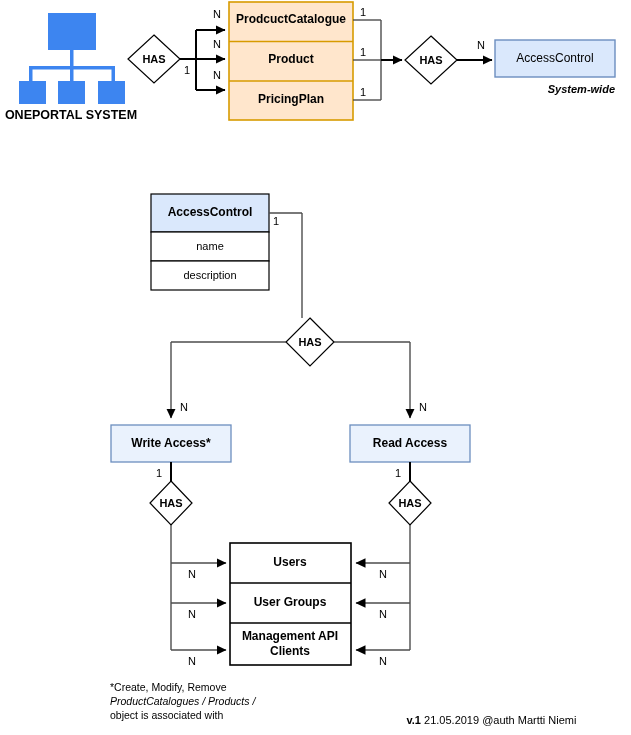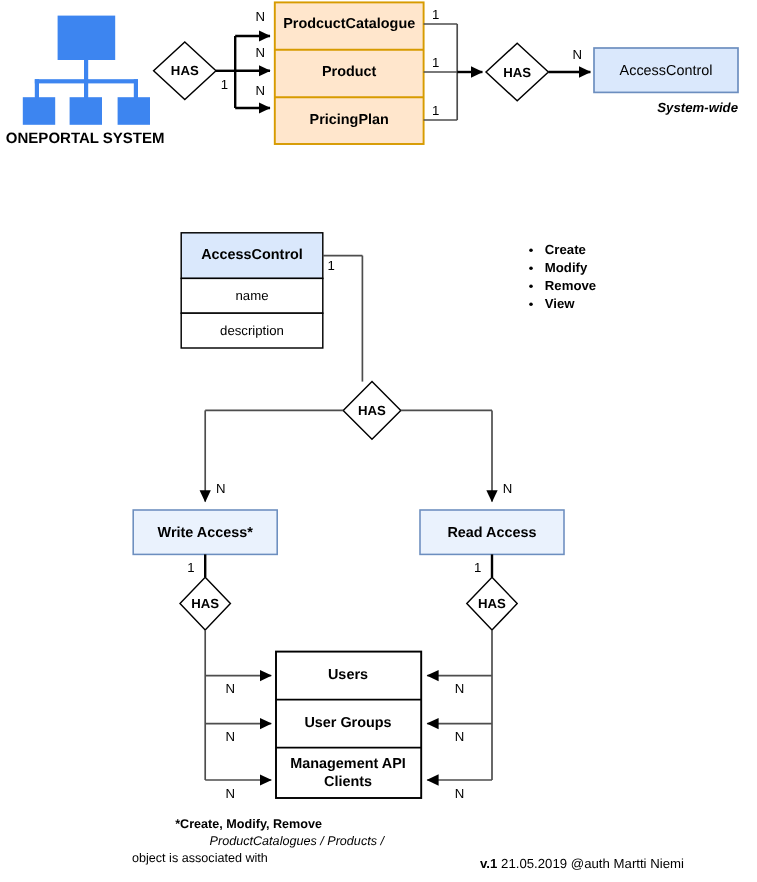--- a/index.html
+++ b/index.html
@@ -102,27 +102,27 @@
     font-weight: bold;
   }
   #rights-list li { margin: 0; padding: 0; line-height: 1.36; }
   #footnote {
     left: 110px;
     top: 680px;
     width: 210px;
     font-size: 10.5px;
     line-height: 1.35;
   }
-  #footnote .l1 { font-weight: bold; margin-left: 36px; }
-  #footnote .it { font-style: italic; text-align: right; }
+  #footnote .l1 { font-weight: normal; }
+  #footnote .it { font-style: italic; }
   #version {
-    left: 400px;
+    left: 384px;
     top: 713px;
     width: 215px;
-    text-align: left;
+    text-align: center;
     font-size: 11px;
     color: #000000;
   }
   #version b { font-weight: bold; }
 </style>
 </head>
 <body>
 
 <svg id="diagram" viewBox="0 0 631 735">
 
@@ -277,26 +277,20 @@
     <line x1="230" y1="623" x2="351" y2="623" stroke="#000000" stroke-width="1.6"></line>
     <text class="ent-label" x="290" y="563">Users</text>
     <text class="ent-label" x="290" y="603">User Groups</text>
     <text class="ent-label" x="290" y="637">Management API</text>
     <text class="ent-label" x="290" y="652">Clients</text>
   </g>
 
 </svg>
 
 <div class="note" id="rights-note">
-  <ul id="rights-list">
-    <li>Create</li>
-    <li>Modify</li>
-    <li>Remove</li>
-    <li>View</li>
-  </ul>
 </div>
 
 <div class="note" id="footnote">
   <div class="l1">*Create, Modify, Remove</div>
   <div class="it">ProductCatalogues / Products /</div>
   <div>object is associated with</div>
 </div>
 
 <div class="note" id="version">
   <b>v.1</b><span> 21.05.2019 @auth Martti Niemi</span>

